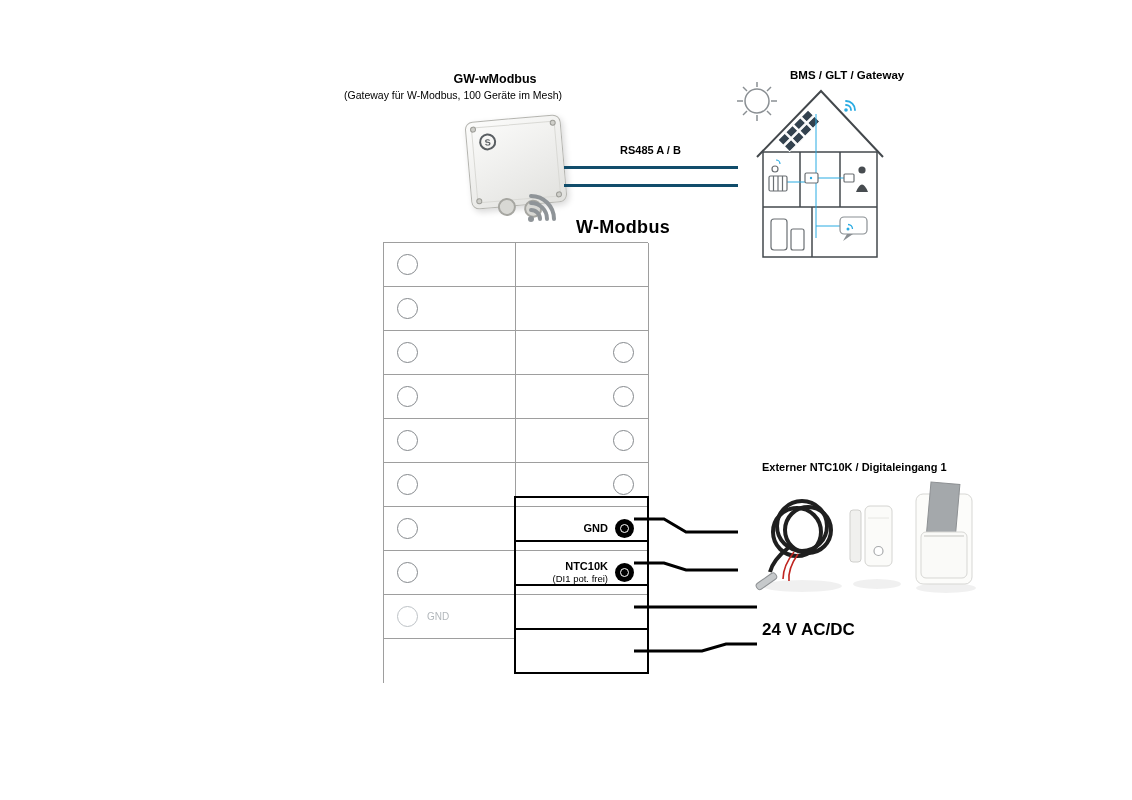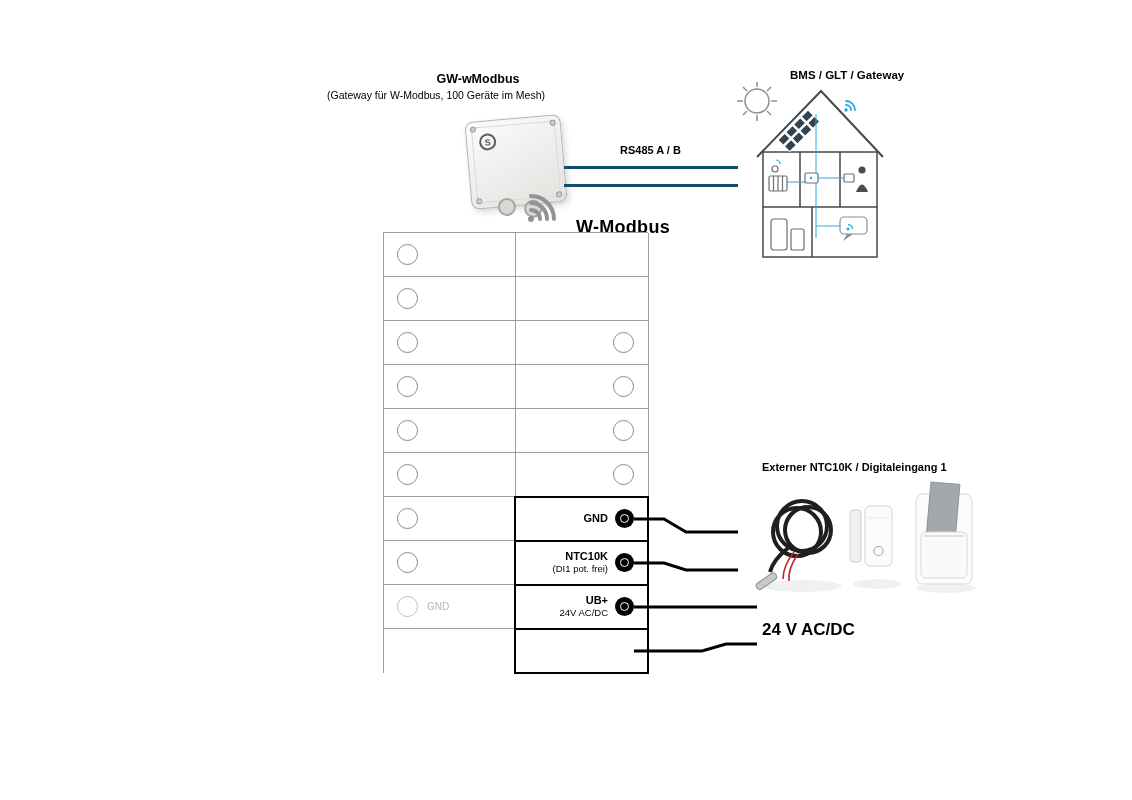--- a/index.html
+++ b/index.html
@@ -5,21 +5,21 @@
 <style>
   * { box-sizing: border-box; margin: 0; padding: 0; }
   html, body { background: #ffffff; }
   .canvas {
     position: relative; width: 1132px; height: 800px; background: #fff;
     font-family: "Liberation Sans", sans-serif; color: #000; overflow: hidden;
   }
   .abs { position: absolute; }
 
   
-  .gw-head { left: 296px; top: 72px; width: 280px; text-align: center; }
+  .gw-head { left: 313px; top: 72px; width: 280px; text-align: center; }
   .gw-title { font-size: 12.5px; font-weight: bold; margin-left: 84px; }
   .gw-sub { font-size: 10.5px; margin-top: 3px; white-space: nowrap; }
   .rs485 { left: 620px; top: 136px; font-size: 11px; font-weight: bold; margin-top: 8px; }
   .bms-label { left: 790px; top: 69px; font-size: 11.5px; font-weight: bold; text-align: center; }
   .wmodbus { left: 576px; top: 217px; font-size: 18px; font-weight: bold; letter-spacing: .3px; }
   .ext-label { left: 762px; top: 461px; font-size: 11px; font-weight: bold; }
   .power-label { left: 762px; top: 620px; font-size: 17px; font-weight: bold; }
 
   
   .device { left: 468px; top: 118px; width: 96px; height: 88px; transform: rotate(-5deg); }
@@ -32,21 +32,21 @@
   .logo { position: absolute; left: 13px; top: 13px; width: 17px; height: 17px;
     border: 2px solid #595e62; border-radius: 50%; font-size: 9px; font-weight: bold;
     color: #595e62; display: flex; align-items: center; justify-content: center; }
   .gland { position: absolute; width: 18px; height: 18px; border-radius: 50%;
     background: #d8d8d4; border: 2px solid #a6a6a1; }
 
   
   .bus-line { height: 3px; width: 174px; left: 564px; background: var(--bus-line, #114d6b); }
 
   
-  .tblock { left: 383px; top: 232px; width: 265px; height: 441px; display: grid;
+  .tblock { left: 383px; top: 242px; width: 265px; height: 441px; display: grid;
     grid-template-columns: 132px 133px; grid-template-rows: repeat(10, 1fr);
     border-top: 1px solid var(--grid-gray, #9e9e9e); border-left: 1px solid var(--grid-gray, #9e9e9e); }
   .cell { border-right: 1px solid var(--grid-gray, #9e9e9e);
     border-bottom: 1px solid var(--grid-gray, #9e9e9e);
     display: flex; align-items: center; background: #fff; }
   .cell.lc { padding-left: 13px; }
   .cell.rc, .cell.term { justify-content: flex-end; padding-right: 14px; }
   .circ { width: 21px; height: 21px; border: 1.5px solid #85898d; border-radius: 50%;
     background: #fff; flex: 0 0 auto; }
   .circ.muted { border-color: #bdc2c6; }
@@ -247,27 +247,20 @@
           <span class="tsub">(DI1 pot. frei)</span>
         </span>
       <span class="tdot"></span>
     </div>
 
     <div class="cell lc">
       <span class="circ muted"></span>
       <span class="mlabel">GND</span>
     </div>
 
-    <div class="cell term">
-      <span class="tlabels">
-          <span class="tmain">UB+</span>
-          <span class="tsub">24V AC/DC</span>
-        </span>
-      <span class="tdot"></span>
-    </div>
   </div>
 
   <svg class="abs overlay" width="1132" height="800" viewBox="0 0 1132 800">
     <g fill="none" stroke="#000000" stroke-width="2">
       <rect x="515" y="497" width="133" height="44"></rect>
       <rect x="515" y="541" width="133" height="44"></rect>
       <rect x="515" y="585" width="133" height="44"></rect>
       <rect x="515" y="629" width="133" height="44"></rect>
     </g>
     <g fill="none" stroke="#000000" stroke-width="3">

